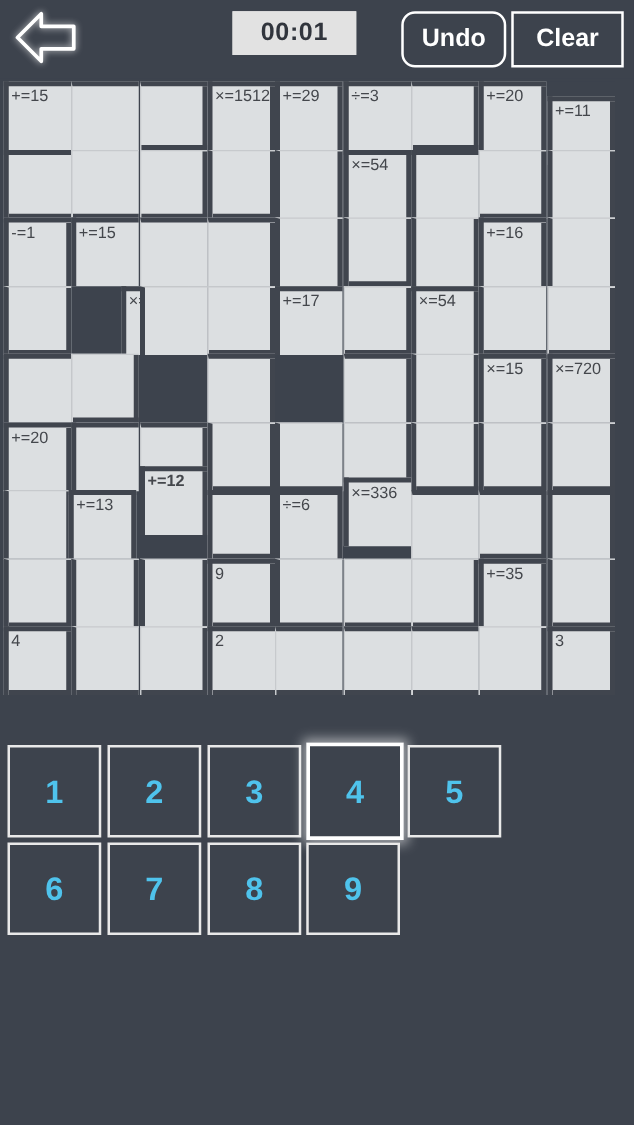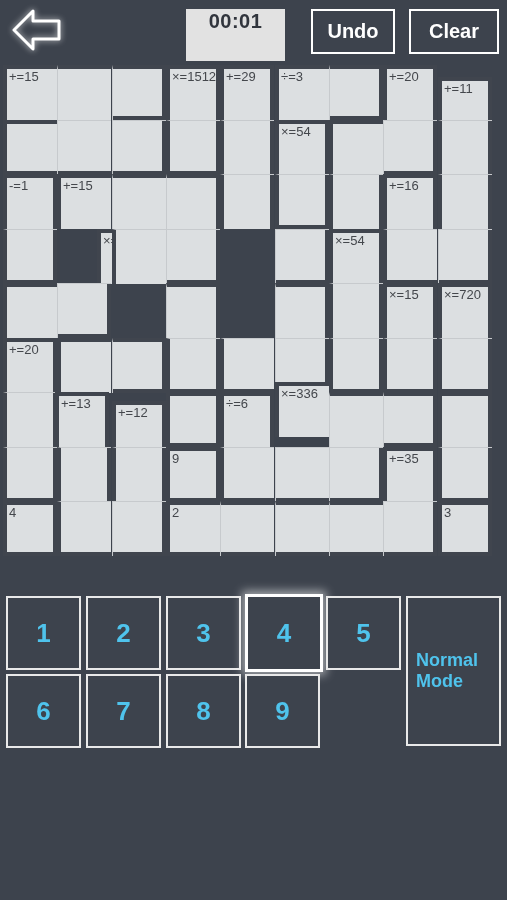--- a/index.html
+++ b/index.html
@@ -16,34 +16,34 @@
     position: absolute; left: 0; top: 0; width: 507px; height: 63px;
     background: #3d434d;
   }
   #back-btn {
     position: absolute; left: 8px; top: 6px; width: 58px; height: 52px;
     display: flex; align-items: center; justify-content: center;
     cursor: pointer;
   }
   #back-btn svg { filter: drop-shadow(0 0 3px rgba(255,255,255,.75)); }
   #timer-box {
-    position: absolute; left: 186px; top: 9px; width: 99px; height: 52px;
+    position: absolute; left: 186px; top: 9px; width: 99px; height: 35px;
     background: #e2e2e2; border: 1px solid #e2e2e2;
-    display: flex; justify-content: center;
+    display: flex; align-items: center; justify-content: center;
   }
   #timer-text {
     color: #31353d; font-size: 20px; font-weight: bold; letter-spacing: .5px;
   }
   .topbtn {
     position: absolute; top: 9px; height: 45px;
     background: #3d434d; border: 2px solid #ffffff;
     display: flex; align-items: center; justify-content: center;
     color: #ffffff; font-size: 20px; font-weight: bold; cursor: pointer;
   }
-  #undo-btn  { left: 311px; width: 84px; }
+  #undo-btn  { left: 321px; width: 84px; border-radius: 11px; }
   #clear-btn { left: 409px; width: 90px; }
 
   
   #grid-wrap {
     position: absolute; left: 3px; top: 65px;
     width: 489px; height: 491px;
     background: #3d434d;
   }
   #grid {
     position: relative; width: 489px; height: 491px;
@@ -165,20 +165,23 @@
         <div class="cell cage-t cage-l cage-r" style="left: 380px; top: 109px; width: 54px; height: 55px;">
           <span class="cage-label">+=16</span>
         </div>
         <div class="cell cage-l cage-r" style="left: 435px; top: 109px; width: 54px; height: 55px;"></div>
         <div class="cell cage-l cage-b cage-r" style="left: 0px; top: 164px; width: 54px; height: 55px;"></div>
         <div class="cell cage-t cage-l cage-r" style="left: 54px; top: 164px; width: 54px; height: 55px; margin-left: 40px;">
           <span class="cage-label">×=432</span>
         </div>
         <div class="cell cage-l" style="left: 109px; top: 164px; width: 54px; height: 55px;"></div>
         <div class="cell cage-b cage-r" style="left: 163px; top: 164px; width: 54px; height: 55px;"></div>
+        <div class="cell cage-t cage-l" style="left: 217px; top: 164px; width: 54px; height: 55px;">
+          <span class="cage-label">+=17</span>
+        </div>
         <div class="cell cage-b cage-r" style="left: 272px; top: 164px; width: 54px; height: 55px;"></div>
         <div class="cell cage-t cage-l cage-r" style="left: 326px; top: 164px; width: 54px; height: 55px;">
           <span class="cage-label">×=54</span>
         </div>
         <div class="cell cage-l cage-b" style="left: 380px; top: 164px; width: 54px; height: 55px;"></div>
         <div class="cell cage-b cage-r" style="left: 435px; top: 164px; width: 54px; height: 55px;"></div>
         <div class="cell cage-t cage-l" style="left: 0px; top: 218px; width: 54px; height: 55px;"></div>
         <div class="cell cage-b cage-r" style="left: 54px; top: 218px; width: 54px; height: 55px;"></div>
         <div class="cell cage-t cage-r" style="left: 163px; top: 218px; width: 54px; height: 55px;"></div>
         <div class="cell cage-t cage-r" style="left: 272px; top: 218px; width: 54px; height: 55px;"></div>
@@ -197,21 +200,21 @@
         <div class="cell cage-l cage-b cage-r" style="left: 163px; top: 273px; width: 54px; height: 55px;"></div>
         <div class="cell cage-l cage-b" style="left: 217px; top: 273px; width: 54px; height: 55px;"></div>
         <div class="cell cage-b cage-r" style="left: 272px; top: 273px; width: 54px; height: 55px;"></div>
         <div class="cell cage-l cage-b cage-r" style="left: 326px; top: 273px; width: 54px; height: 55px;"></div>
         <div class="cell cage-l cage-b cage-r" style="left: 380px; top: 273px; width: 54px; height: 55px;"></div>
         <div class="cell cage-l cage-b cage-r" style="left: 435px; top: 273px; width: 54px; height: 55px;"></div>
         <div class="cell cage-l cage-r" style="left: 0px; top: 327px; width: 54px; height: 55px;"></div>
         <div class="cell cage-t cage-l cage-r" style="left: 52px; top: 327px; width: 54px; height: 55px;">
           <span class="cage-label">+=13</span>
         </div>
-        <div class="cell cage-t cage-l cage-r" style="left: 109px; top: 336px; width: 54px; height: 55px;">
+        <div class="cell cage-t cage-l cage-r" style="left: 109px; top: 308px; width: 54px; height: 55px; font-weight: bold;">
           <span class="cage-label">+=12</span>
         </div>
         <div class="cell cage-t cage-l cage-b cage-r" style="left: 163px; top: 327px; width: 54px; height: 55px;"></div>
         <div class="cell cage-t cage-l cage-r" style="left: 217px; top: 327px; width: 54px; height: 55px;">
           <span class="cage-label">÷=6</span>
         </div>
         <div class="cell cage-t cage-l" style="left: 272px; top: 317px; width: 54px; height: 55px;">
           <span class="cage-label">×=336</span>
         </div>
         <div class="cell cage-t" style="left: 326px; top: 327px; width: 54px; height: 55px;"></div>
@@ -242,26 +245,20 @@
         <div class="cell cage-t cage-b" style="left: 272px; top: 436px; width: 54px; height: 55px;"></div>
         <div class="cell cage-t cage-b" style="left: 326px; top: 436px; width: 54px; height: 55px;"></div>
         <div class="cell cage-b cage-r" style="left: 380px; top: 436px; width: 54px; height: 55px;"></div>
         <div class="cell cage-t cage-l cage-b cage-r" style="left: 435px; top: 436px; width: 54px; height: 55px;">
           <span class="cage-label">3</span>
         </div>
       </div>
   </div>
 
   <div id="keypad">
-    <div id="mode-btn">
-      <span>
-        <span>Normal</span><br>
-        <span>Mode</span>
-      </span>
-    </div>
   <div class="key" style="left: 6px; top: 8px; width: 75px; height: 74px;">
         <span>1</span>
       </div>
       <div class="key" style="left: 86px; top: 8px; width: 75px; height: 74px;">
         <span>2</span>
       </div>
       <div class="key" style="left: 166px; top: 8px; width: 75px; height: 74px;">
         <span>3</span>
       </div>
       <div class="key selected" style="left: 245px; top: 6px; width: 78px; height: 78px;">

